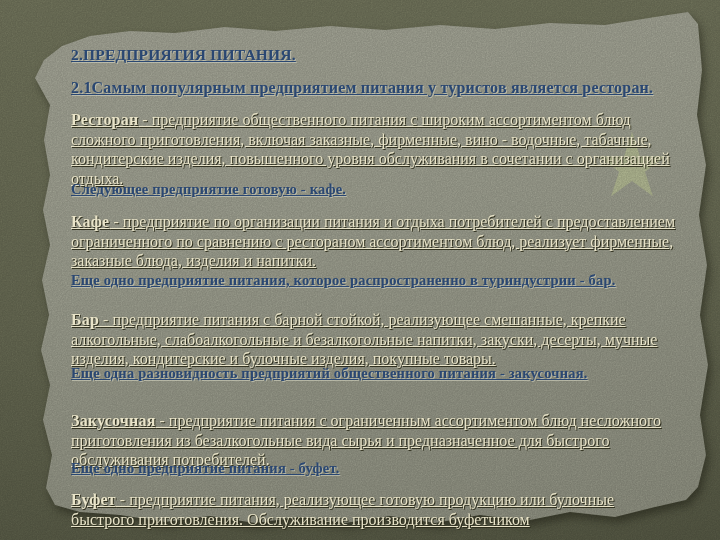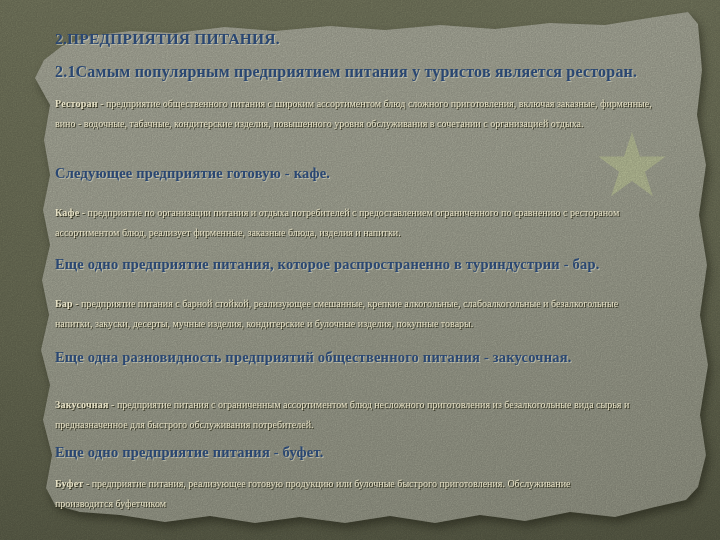--- a/index.html
+++ b/index.html
@@ -37,39 +37,39 @@
     );
   }
   .noise{
     position:absolute;inset:0;z-index:3;pointer-events:none;
     mix-blend-mode:multiply;opacity:.22;
   }
   .star{
     position:absolute;left:595px;top:130px;width:74px;height:68px;z-index:2;
   }
   .star polygon{fill:var(--c-star);opacity:.95;}
-  .txt{position:absolute;z-index:4;margin:0;left:55px;}
+  .txt{position:absolute;z-index:4;margin:16px;left:55px;text-decoration:underline;}
   .heading{
     color:var(--c-heading);font-weight:bold;font-size:14.5px;line-height:18px;
     letter-spacing:.2px;white-space:nowrap;
     text-shadow:1px 1px 0 rgba(218,218,198,.55);
   }
   .title{top:30px;font-size:15.5px;}
   .subtitle{top:63px;font-size:16px;}
   .h-cafe{top:164px;}
   .h-bar{top:255px;}
   .h-zak{top:348px;}
   .h-buf{top:443px;}
   .body{
-    color:var(--c-body);font-size:10px;line-height:19.5px;font-style:normal;
+    color:var(--c-body);font-size:16px;line-height:19.5px;font-style:normal;
     text-shadow:1px 1px 0 rgba(45,45,28,.95),0 0 1px rgba(45,45,28,.4);
   }
   .body b{letter-spacing:.2px;}
   .p-rest{top:94px;width:600px;}
-  .p-cafe{top:203px;width:610px;}
+  .p-cafe{top:196px;width:610px;}
   .p-bar{top:294px;width:600px;}
   .p-zak{top:395px;width:600px;}
   .p-buf{top:474px;width:560px;}
 </style>
 </head>
 <body>
 
 <div class="stage">
 
   <div class="paper-wrap">

